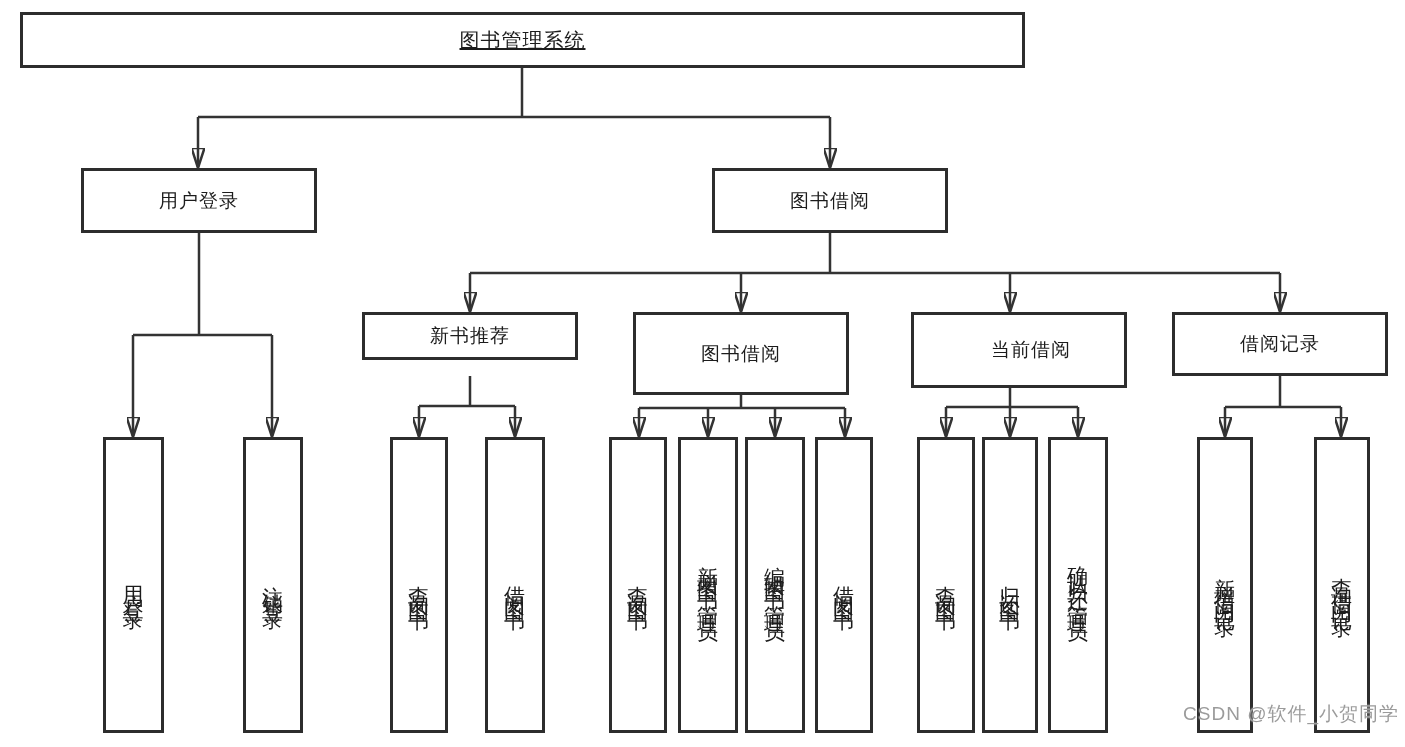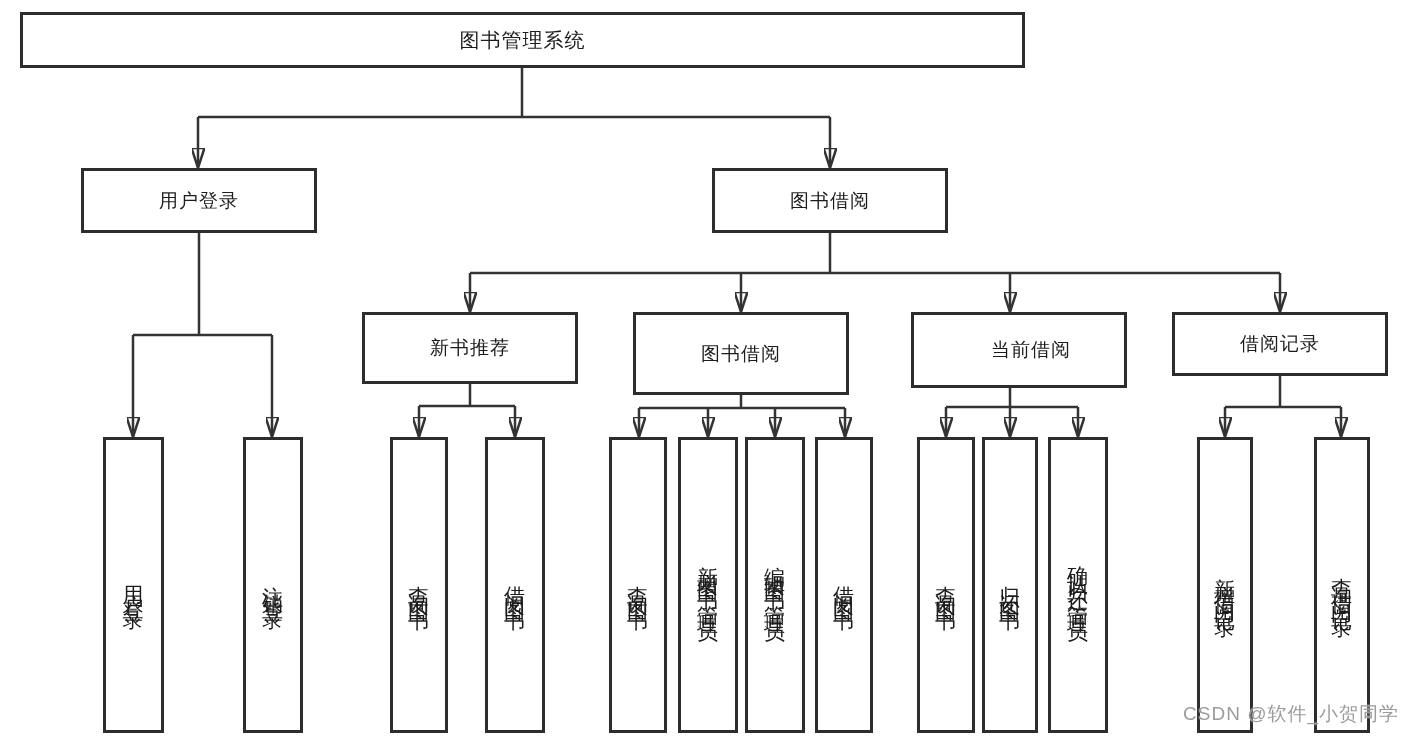--- a/index.html
+++ b/index.html
@@ -22,34 +22,34 @@
   .arrowhead{fill:var(--line);stroke:none;}
   .box{
     position:absolute;
     box-sizing:border-box;
     border:3px solid var(--box-border);
     background:#ffffff;
     display:flex;align-items:center;justify-content:center;
     color:var(--text);
   }
   .hbox span{font-size:19px;letter-spacing:1px;white-space:nowrap;}
-  .n-root span{font-size:20px;}
+  .n-root span{font-size:20px;text-decoration:underline;}
   .leaf{top:437px;height:296px;}
   .leaf span{
     writing-mode:vertical-rl;
     font-size:21px;
     letter-spacing:8px;
     line-height:1;
     white-space:nowrap;
   }
   
   .n-root        {left:20px;  top:12px;  width:1005px; height:56px;}
   .n-user-login  {left:81px;  top:168px; width:236px;  height:65px;}
   .n-book-mgmt   {left:712px; top:168px; width:236px;  height:65px;}
-  .n-nbr         {left:362px; top:312px; width:216px;  height:72px;}
+  .n-nbr         {left:362px; top:312px; width:216px;  height:48px;}
   .n-bb          {left:633px; top:312px; width:216px;  height:83px;}
   .n-cb          {left:911px; top:312px; width:216px;  height:76px;padding-left:24px;}
   .n-br          {left:1172px;top:312px; width:216px;  height:64px;}
   .n-login       {left:103px; width:61px;}
   .n-logout      {left:243px; width:60px;}
   .n-nbr-query   {left:390px; width:58px;}
   .n-nbr-borrow  {left:485px; width:60px;}
   .n-bb-query    {left:609px; width:58px;}
   .n-bb-add      {left:678px; width:60px;}
   .n-bb-edit     {left:745px; width:60px;}

